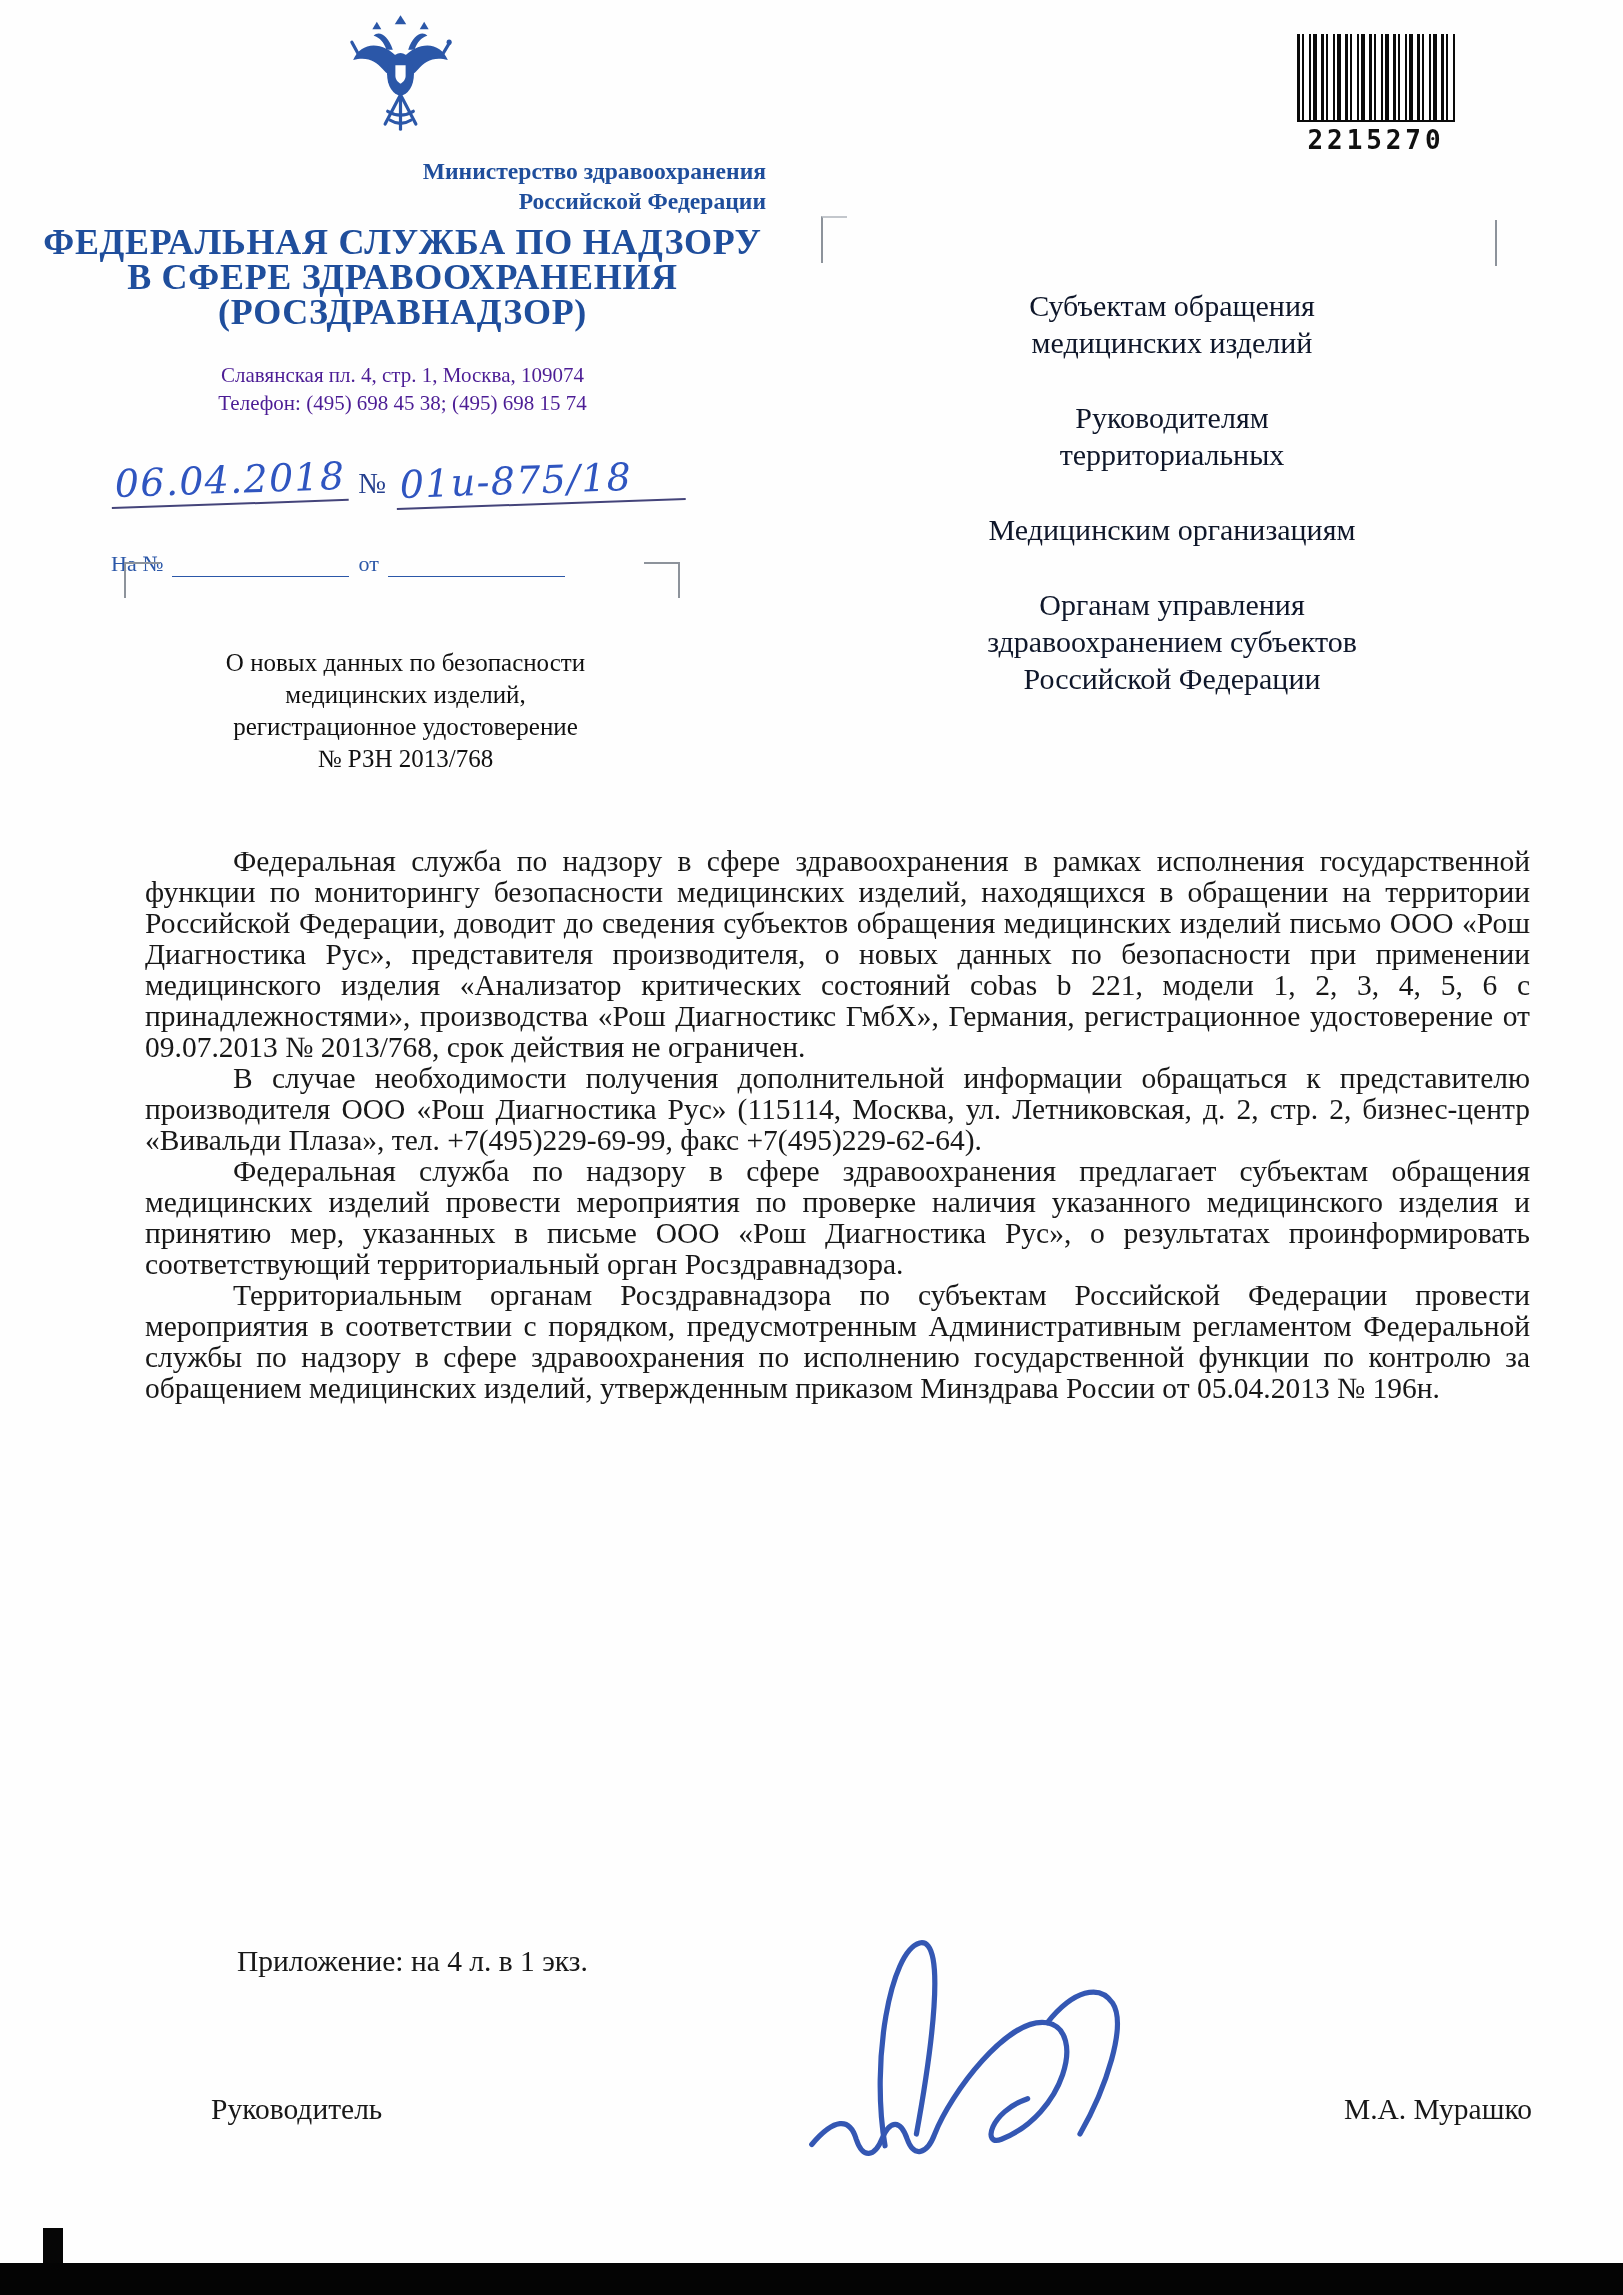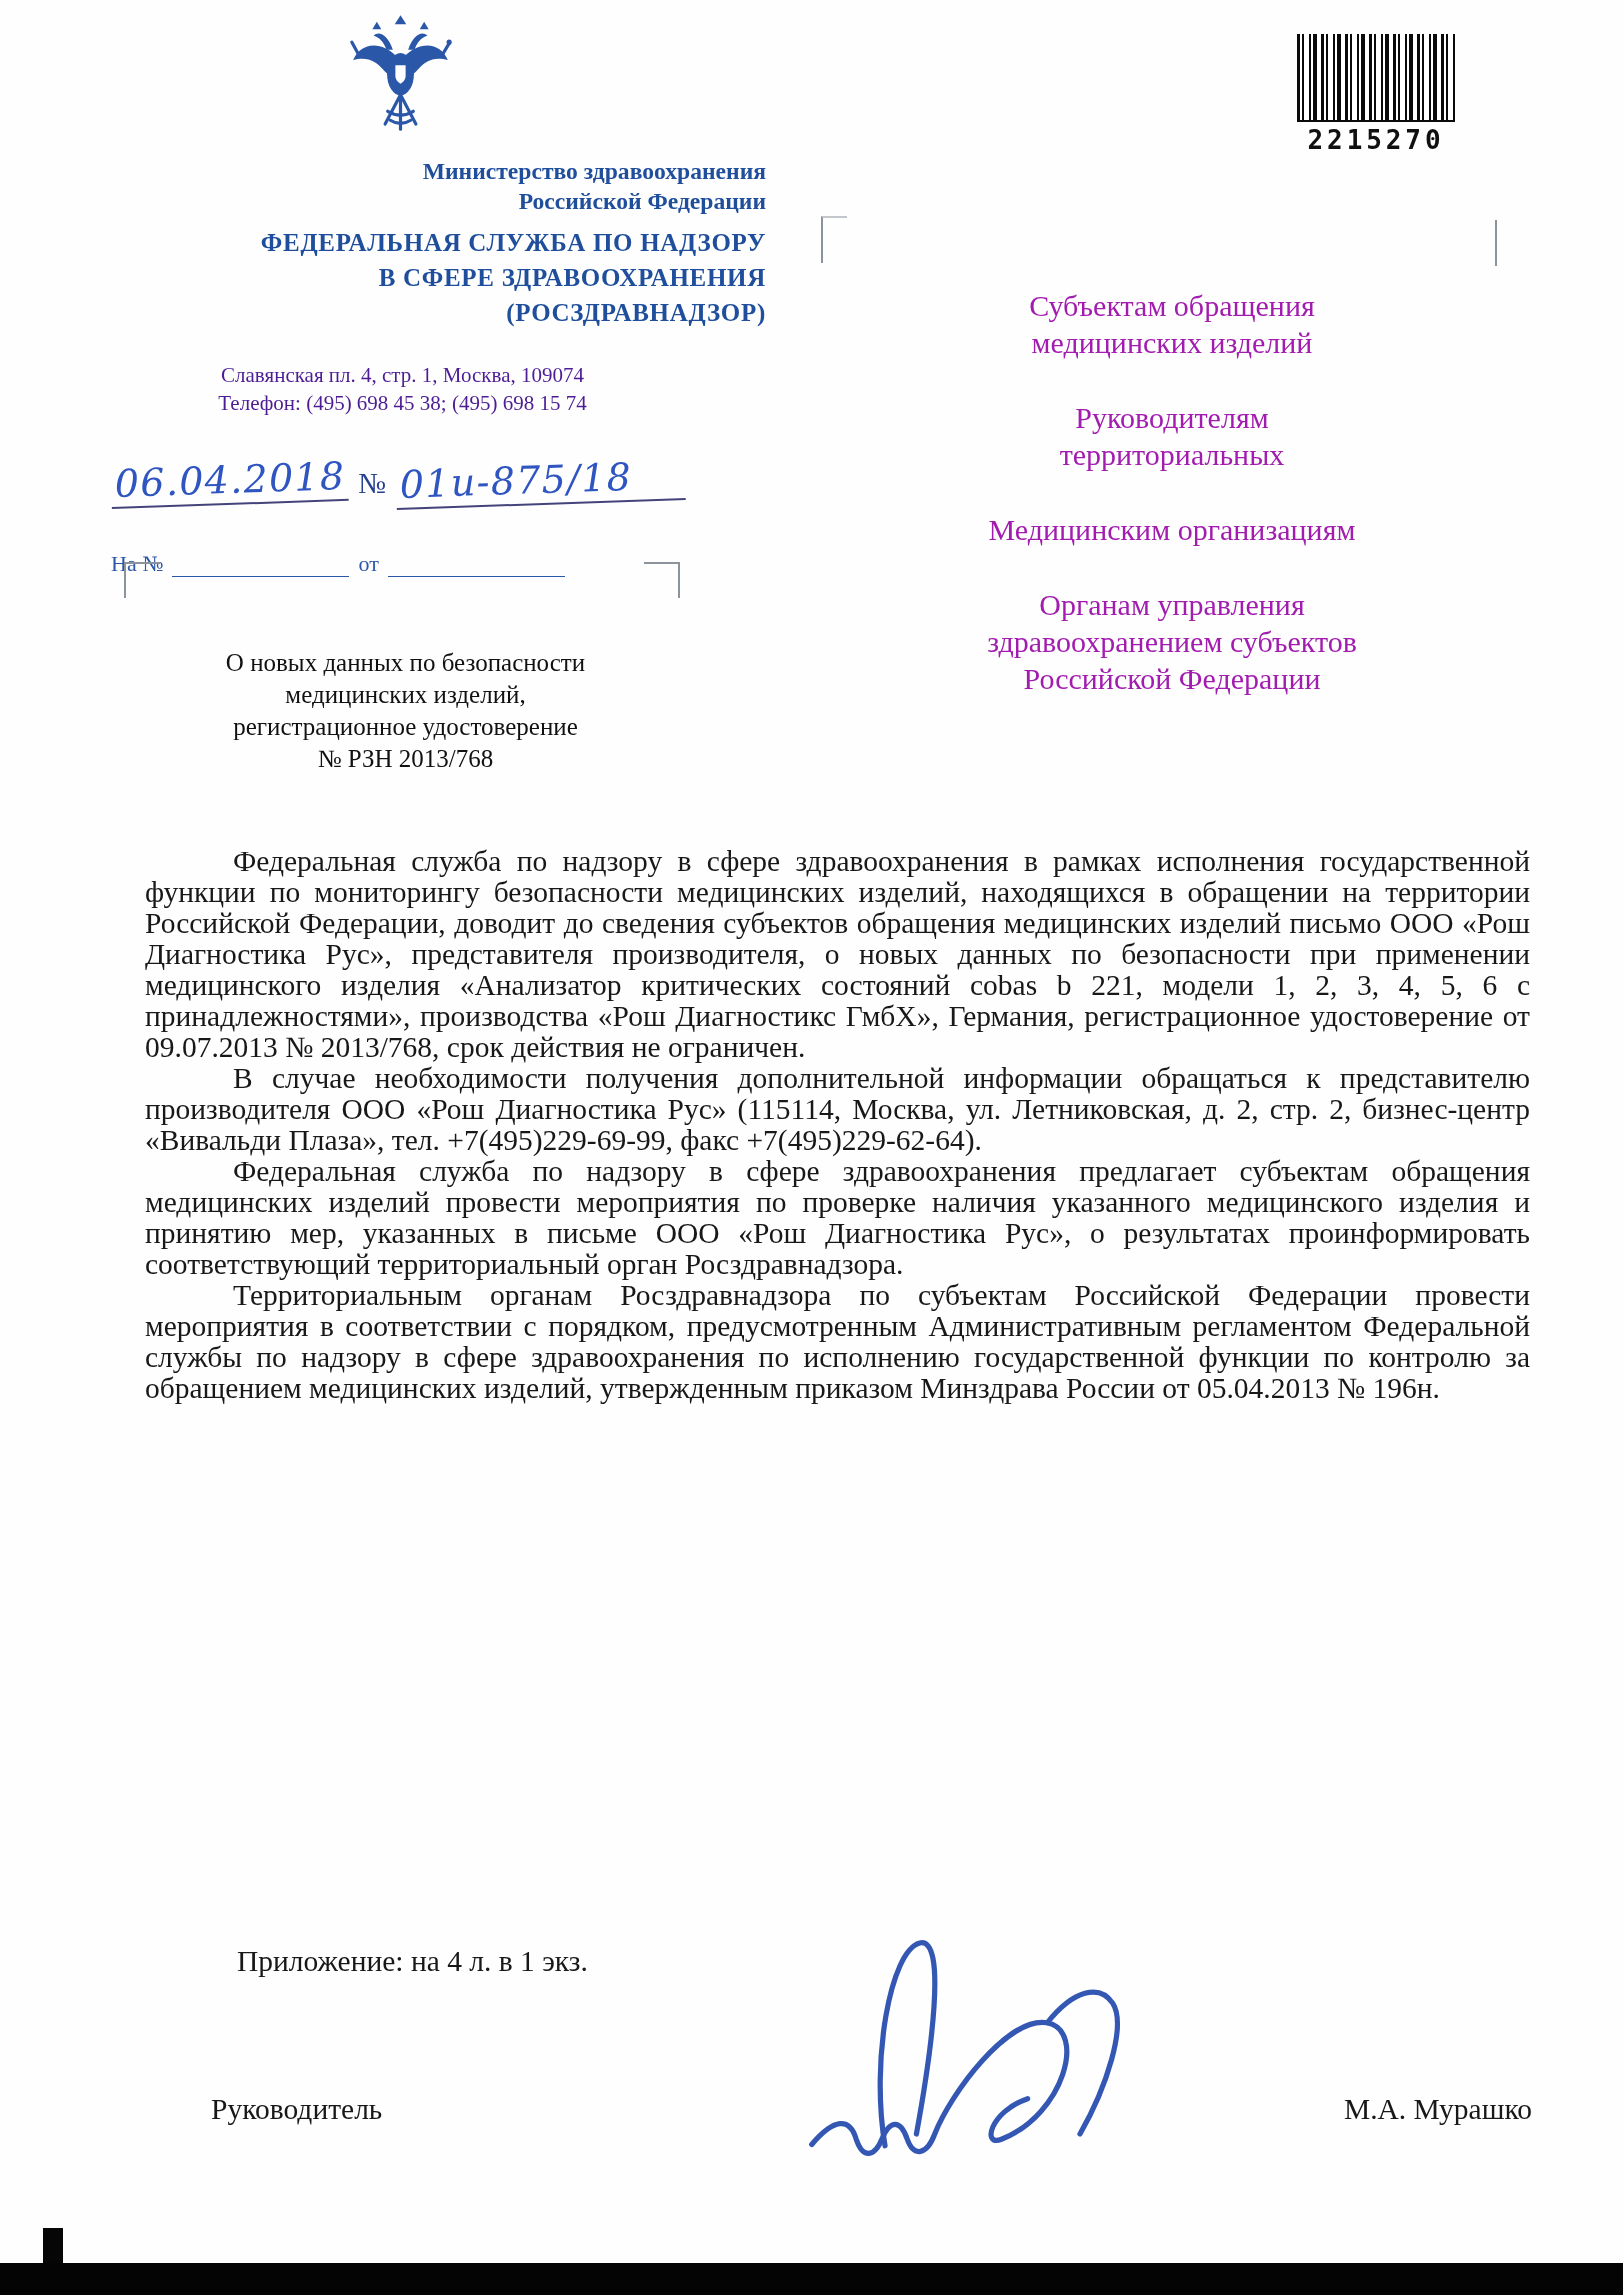--- a/index.html
+++ b/index.html
@@ -13,21 +13,21 @@
   }
   
   .emblem{position:absolute;left:349px;top:14.4px;width:103px;height:128px;}
   .ministry{
     position:absolute;left:39px;top:157px;width:727px;
     text-align:right;font-weight:bold;font-size:23.6px;line-height:29.5px;
     color:#1f4e9c;
   }
   .service{
     position:absolute;left:39px;top:225px;width:727px;
-    text-align:right;font-weight:bold;font-size:25px;line-height:35px;
+    text-align:center;font-weight:bold;font-size:36px;line-height:35px;
     color:#1f4e9c;letter-spacing:0.7px;
   }
   .contact{
     position:absolute;left:39px;top:361px;width:727px;
     text-align:center;font-size:21px;line-height:28px;color:#4c1d95;
   }
   
   .ref-row{
     position:absolute;left:111px;top:432px;width:655px;height:73px;
     display:flex;align-items:flex-end;gap:10.5px;
@@ -60,21 +60,21 @@
       #0a0a0a 12.4px 13.7px,#ffffff 13.7px 15.7px,#0a0a0a 15.7px 19.6px,#ffffff 19.6px 24px);
     border-bottom:2px solid #0a0a0a;
   }
   .barcode-number{
     font-family:"DejaVu Sans Mono", monospace;
     font-size:26px;letter-spacing:3.9px;text-align:center;margin-top:2.6px;color:#101010;
   }
   
   .recipients{
     position:absolute;left:943px;top:287px;width:458px;
-    text-align:center;font-size:30px;line-height:37px;color:#a21caf;
+    text-align:center;font-size:30px;line-height:37px;color:#0f172a;
   }
   .recipient{margin-bottom:38px;}
   .recipient:last-child{margin-bottom:0;}
   
   .subject{
     position:absolute;left:111px;top:647px;width:589px;
     text-align:center;font-size:25px;line-height:32px;color:#111;
   }
   
   .body-text{

